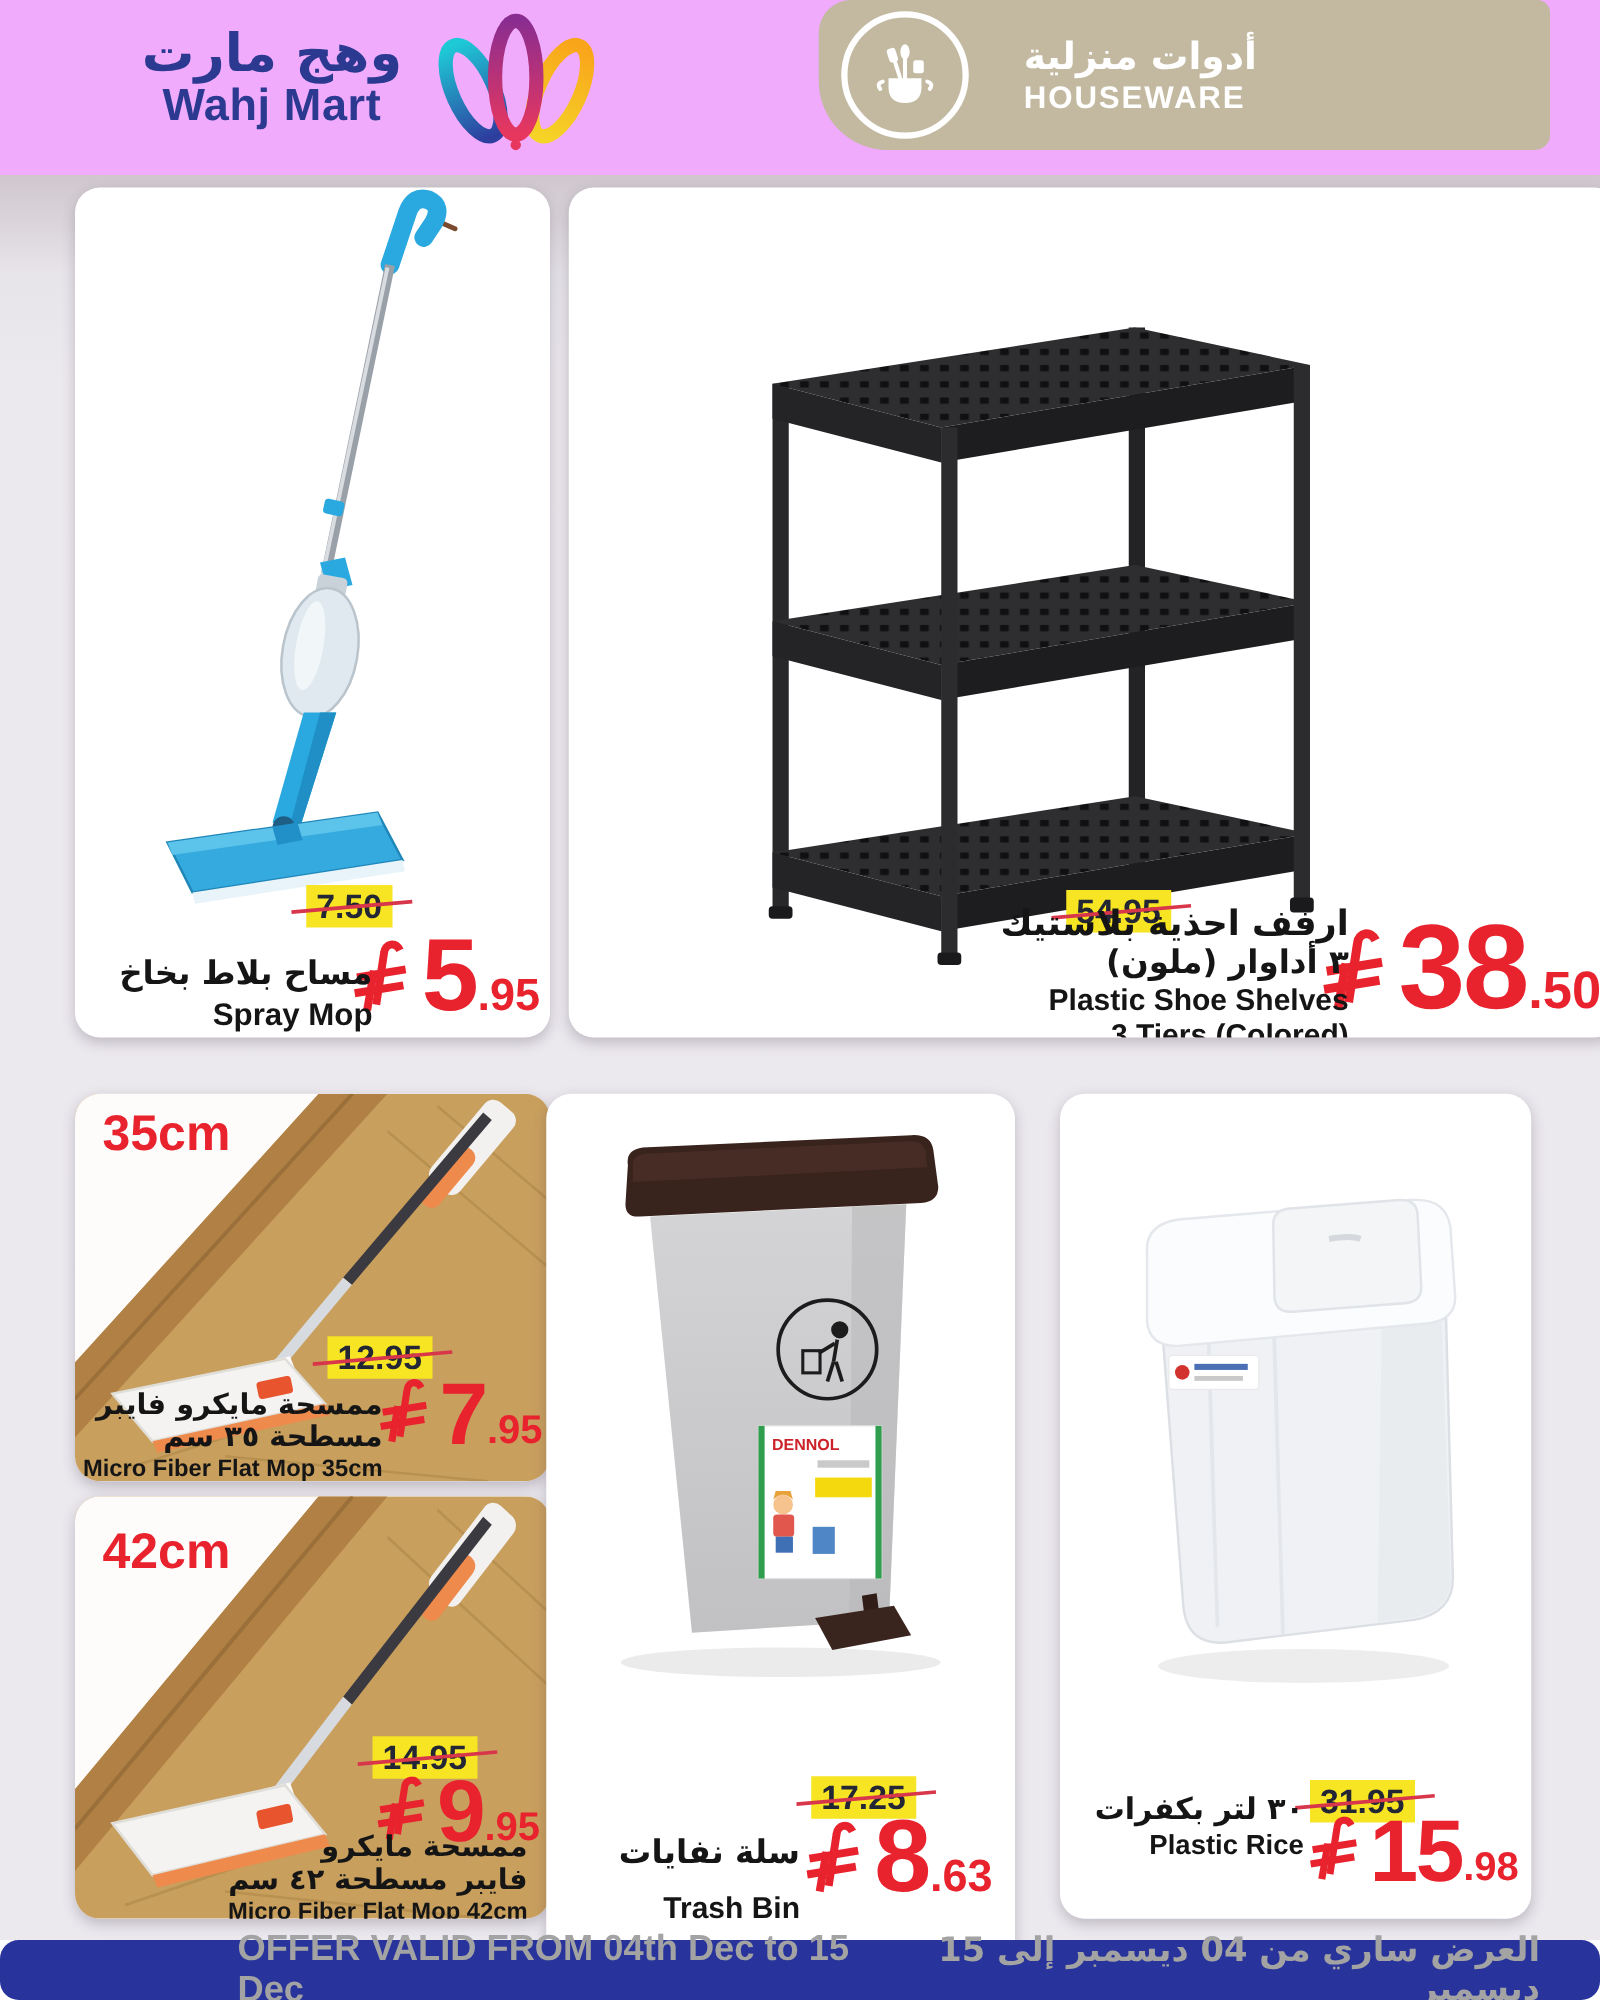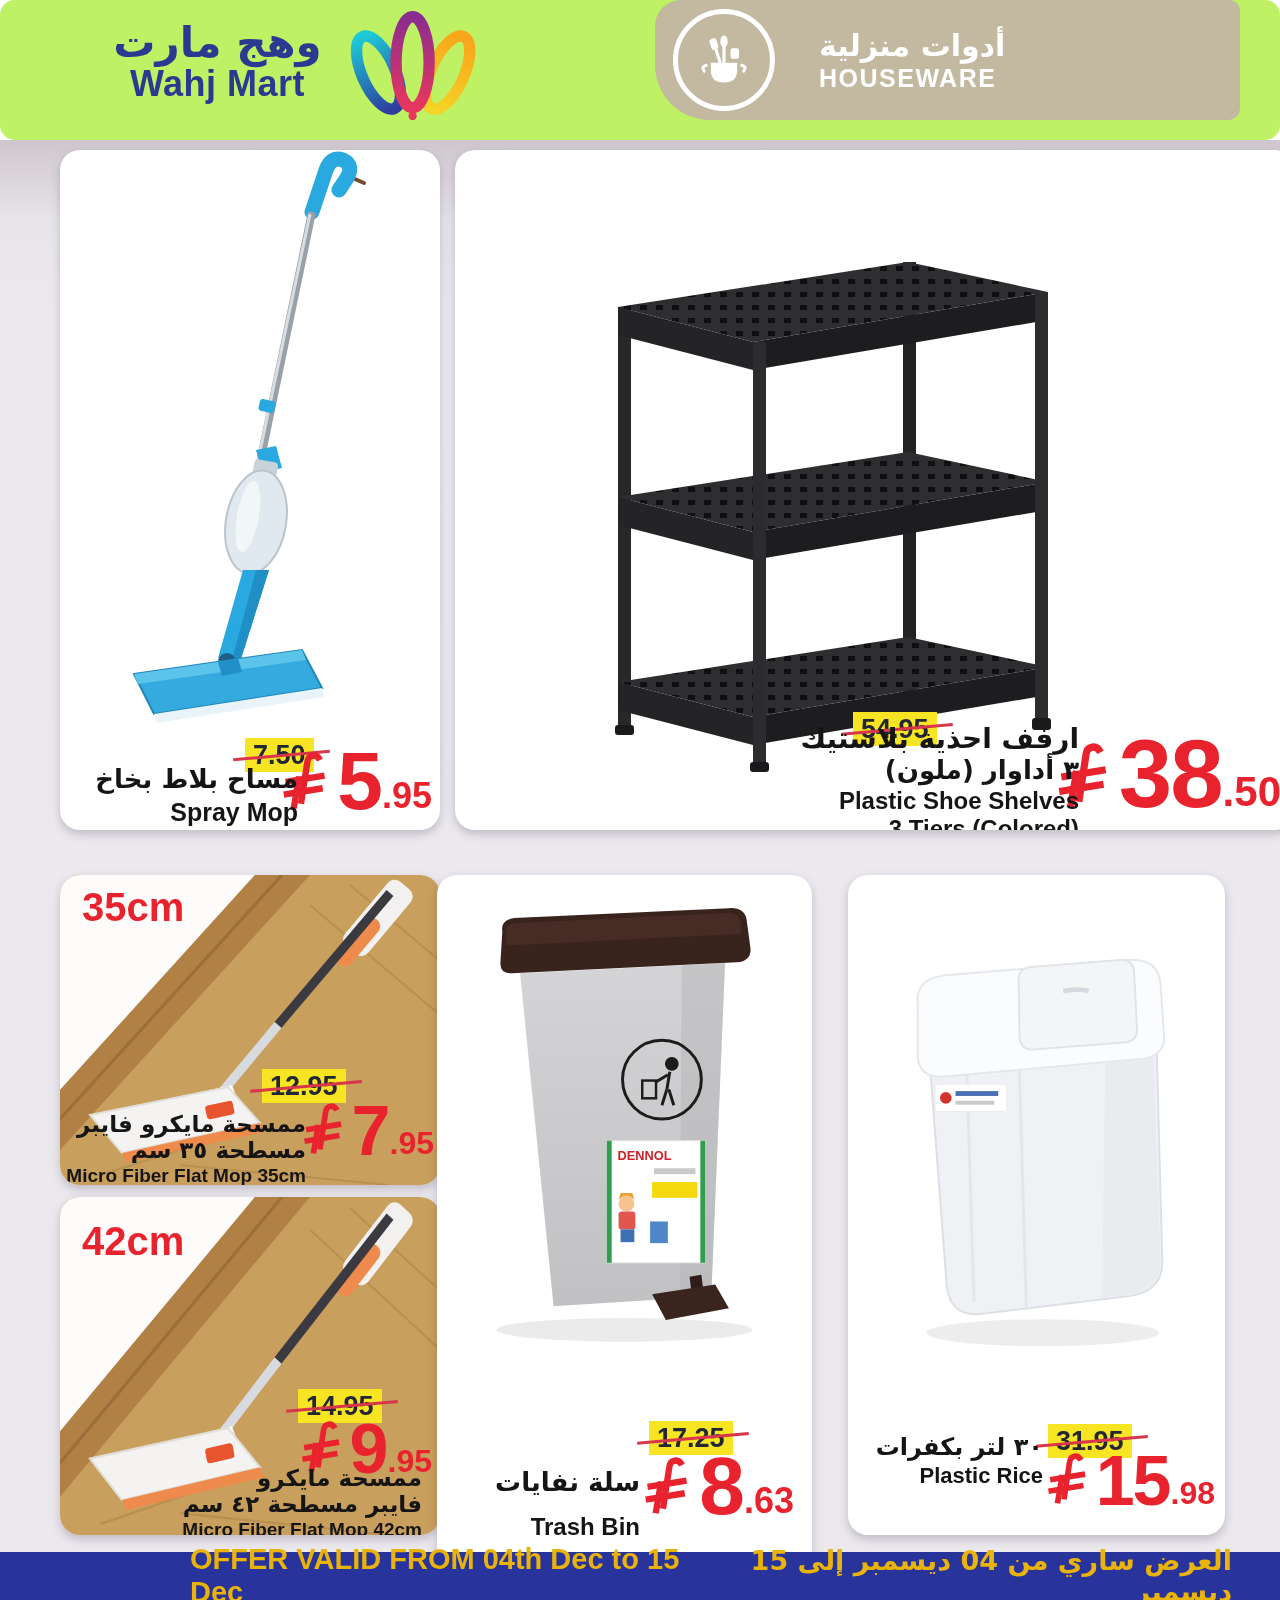--- a/index.html
+++ b/index.html
@@ -1,21 +1,21 @@
 <!DOCTYPE html>
 <html><head>
 <meta charset="utf-8">
 <style>
   html,body{margin:0;padding:0;background:#fff;}
   .page{position:relative;width:1280px;height:1600px;background:#fff;overflow:hidden;
         font-family:"Liberation Sans",sans-serif;}
   .content-bg{position:absolute;left:0;top:140px;width:1280px;height:1412px;
         background:linear-gradient(180deg,#cfc7cd 0px,#e7e4ea 80px,#ece9ee 160px,#ebe8ee 100%);}
   
-  .header{position:absolute;left:0;top:0;width:1280px;height:140px;background:#bef264;border-radius:15px;}
+  .header{position:absolute;left:0;top:0;width:1280px;height:140px;background:#f0abfc;}
   .logo-text{position:absolute;left:100px;top:20px;width:235px;text-align:center;color:#2b3990;}
   .logo-ar{font-family:"DejaVu Sans",sans-serif;font-weight:700;font-size:42px;line-height:1.1;}
   .logo-en{font-weight:700;font-size:36px;letter-spacing:.5px;line-height:1.0;}
   .logo-mark{position:absolute;left:332px;top:8px;}
   .banner{position:absolute;left:655px;top:0;width:585px;height:120px;background:#c2b9a0;
         border-radius:26px 10px 12px 55px;display:flex;align-items:center;}
   .banner-circle{width:92px;height:92px;border:5px solid #fff;border-radius:50%;
         margin-left:18px;display:flex;align-items:center;justify-content:center;flex:0 0 auto;}
   .banner-text{margin-left:44px;color:#fff;}
   .banner-ar{font-family:"DejaVu Sans",sans-serif;font-weight:700;font-size:30px;line-height:1.25;}
@@ -35,21 +35,21 @@
   .price .cents{font-weight:800;line-height:1;margin-left:1px;}
   .price .sar{margin-right:5px;margin-bottom:4px;color:#e8232e;}
   .p-xl .main{font-size:96px;} .p-xl .cents{font-size:42px;} .p-xl .sar{width:60px;height:66px;}
   .p-lg .main{font-size:82px;} .p-lg .cents{font-size:36px;} .p-lg .sar{width:53px;height:58px;}
   .p-md .main{font-size:70px;} .p-md .cents{font-size:32px;} .p-md .sar{width:46px;height:52px;}
   .names{position:absolute;text-align:right;color:#151515;z-index:3;}
   .names .ar{font-family:"DejaVu Sans",sans-serif;font-weight:700;direction:rtl;}
   .names .en{font-weight:700;}
   
   .footer{position:absolute;left:0;top:1552px;width:1280px;height:48px;background:#28349b;
-        display:flex;align-items:center;justify-content:space-between;color:#eab308;}
+        display:flex;align-items:center;justify-content:space-between;color:#a3a3a3;border-radius:15px;}
   .footer-en{margin-left:190px;font-weight:700;font-size:29px;}
   .footer-ar{margin-right:48px;font-family:"DejaVu Sans",sans-serif;font-weight:700;font-size:27px;direction:rtl;}
 </style>
 </head>
 <body>
 
 <div class="page">
 
   <svg width="0" height="0" style="position:absolute">
     <defs>
@@ -137,21 +137,21 @@
         <ellipse cx="187" cy="368" rx="11" ry="36" fill="#f4f8fa" opacity=".85"></ellipse>
       </g>
       <polygon points="183,420 209,420 180,512 158,508" fill="#2aa9e0"></polygon>
       <polygon points="196,420 209,420 180,512 172,510" fill="#1f8fc6"></polygon>
       <circle cx="167" cy="512" r="9" fill="#1f5f86"></circle>
       <polygon points="74,524 242,500 262,538 94,564" fill="#35aade" stroke="#1f86b8" stroke-width="2"></polygon>
       <polygon points="74,524 242,500 246,510 78,534" fill="#5cc3ea"></polygon>
       <polygon points="94,564 262,538 264,547 96,573" fill="#e8f4fa"></polygon>
       <polygon points="158,512 178,508 182,522 162,526" fill="#2290c8"></polygon>
     </svg>
-    <div class="chip" style="left:185px;top:588px">7.50</div>
+    <div class="chip" style="left:185px;top:558px">7.50</div>
     <div class="price p-lg" style="right:8px;top:598px">
       <svg class="sar" viewBox="0 0 56 64">
           <use href="#sar"></use>
         </svg>
       <span class="main">5</span>
       <span class="cents">.95</span>
     </div>
     <div class="names" style="right:142px;top:614px">
       <div class="ar" style="font-size:26px">مساح بلاط بخاخ</div>
       <div class="en" style="font-size:25px;margin-top:4px">Spray Mop</div>

